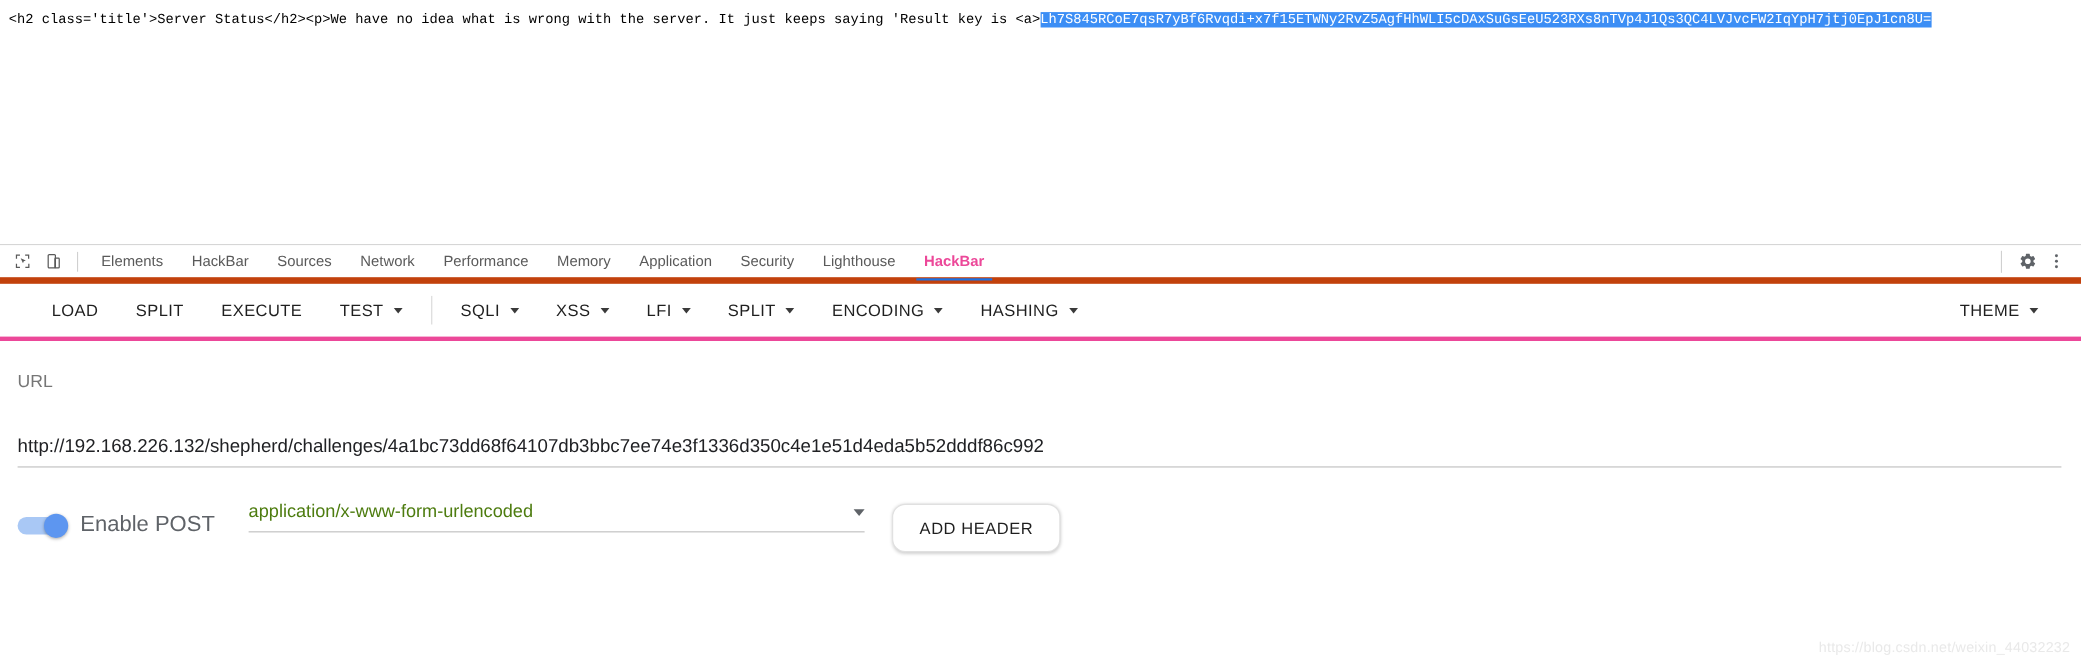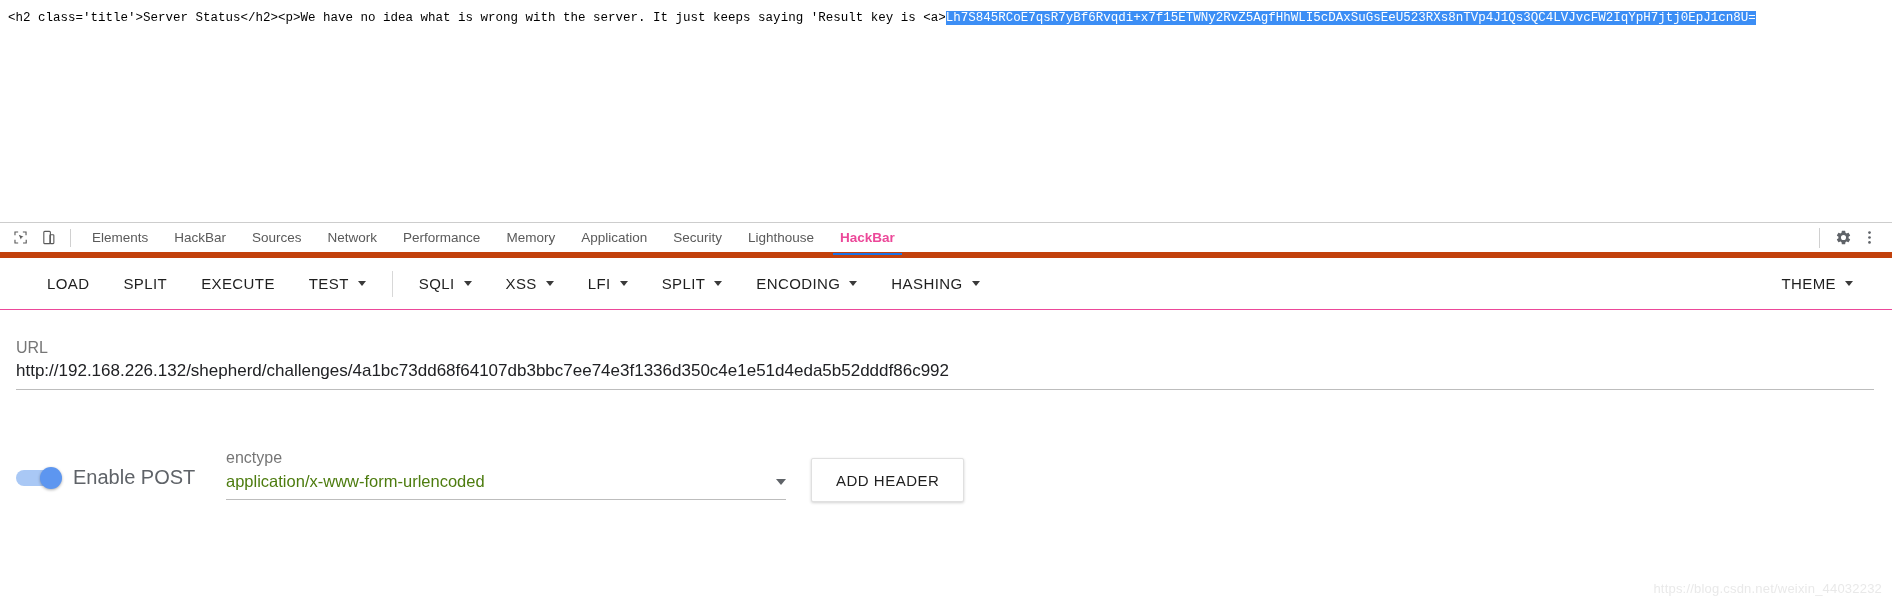--- a/index.html
+++ b/index.html
@@ -81,21 +81,21 @@
     width: 26px; height: 26px;
     display: flex; align-items: center; justify-content: center;
     color: #5f6368; cursor: pointer;
   }
 
   
   .hb-toolbar {
     height: 52px;
     display: flex; align-items: center;
     padding: 0 22px 0 30px;
-    border-bottom: 1px solid #ec4899;
+    border-bottom: 4px solid #ec4899;
     background: #fff;
   }
   .hb-btn {
     display: flex; align-items: center;
     font-size: 15px;
     letter-spacing: .4px;
     color: #1f1f1f;
     padding: 0 17px;
     height: 36px;
     cursor: pointer;
@@ -115,21 +115,21 @@
   .hb-body { padding: 0 0 0 0; background: #fff; position: relative; height: 294px; }
 
   .field-url {
     position: absolute; left: 16px; top: 30px; width: 1858px;
   }
   .flabel {
     font-size: 16px; color: #767676; line-height: 16px;
   }
   .fvalue {
     font-size: 17px; color: #202124; line-height: 30px;
-    white-space: nowrap; overflow: hidden; text-overflow: ellipsis;
+    white-space: nowrap; overflow: hidden; text-overflow: ellipsis; margin-top: 35px;
   }
   .funderline { height: 1px; background: #bdbdbd; margin-top: 3px; }
 
   
   .post-row {
     position: absolute; left: 16px; top: 140px; width: 1860px;
     display: flex; align-items: flex-start;
   }
   .toggle-wrap {
     display: flex; align-items: center; width: 200px; padding-top: 16px; cursor: pointer;
@@ -157,21 +157,21 @@
     border-right: 5.5px solid transparent;
     border-top: 6px solid #5f6368;
   }
   .add-header-btn {
     margin-left: 25px; margin-top: 8px;
     height: 44px; padding: 0 24px;
     display: flex; align-items: center; justify-content: center;
     background: #ffffff;
     border: 1px solid #e0e0e0;
     box-shadow: 0 1px 3px rgba(0,0,0,.18);
-    border-radius: 2px;
+    border-radius: 12px;
     font-size: 15px; letter-spacing: .5px; color: #1f1f1f;
     cursor: pointer; white-space: nowrap;
   }
 
   .field-body {
     position: absolute; left: 16px; top: 225px; width: 766px;
   }
 
   .watermark {
     position: absolute; right: 10px; bottom: 8px;
@@ -310,21 +310,20 @@
 
       <div class="post-row">
         <div class="toggle-wrap">
           <div class="toggle">
               <div class="knob"></div>
             </div>
           <div class="toggle-label">Enable POST</div>
         </div>
 
         <div class="enctype-field">
-          <div class="flabel">enctype</div>
           <div class="select-row">
             <span>application/x-www-form-urlencoded</span>
             <span class="select-caret"></span>
           </div>
           <div class="funderline"></div>
         </div>
 
         <div class="add-header-btn">
             <span>ADD HEADER</span>
           </div>

